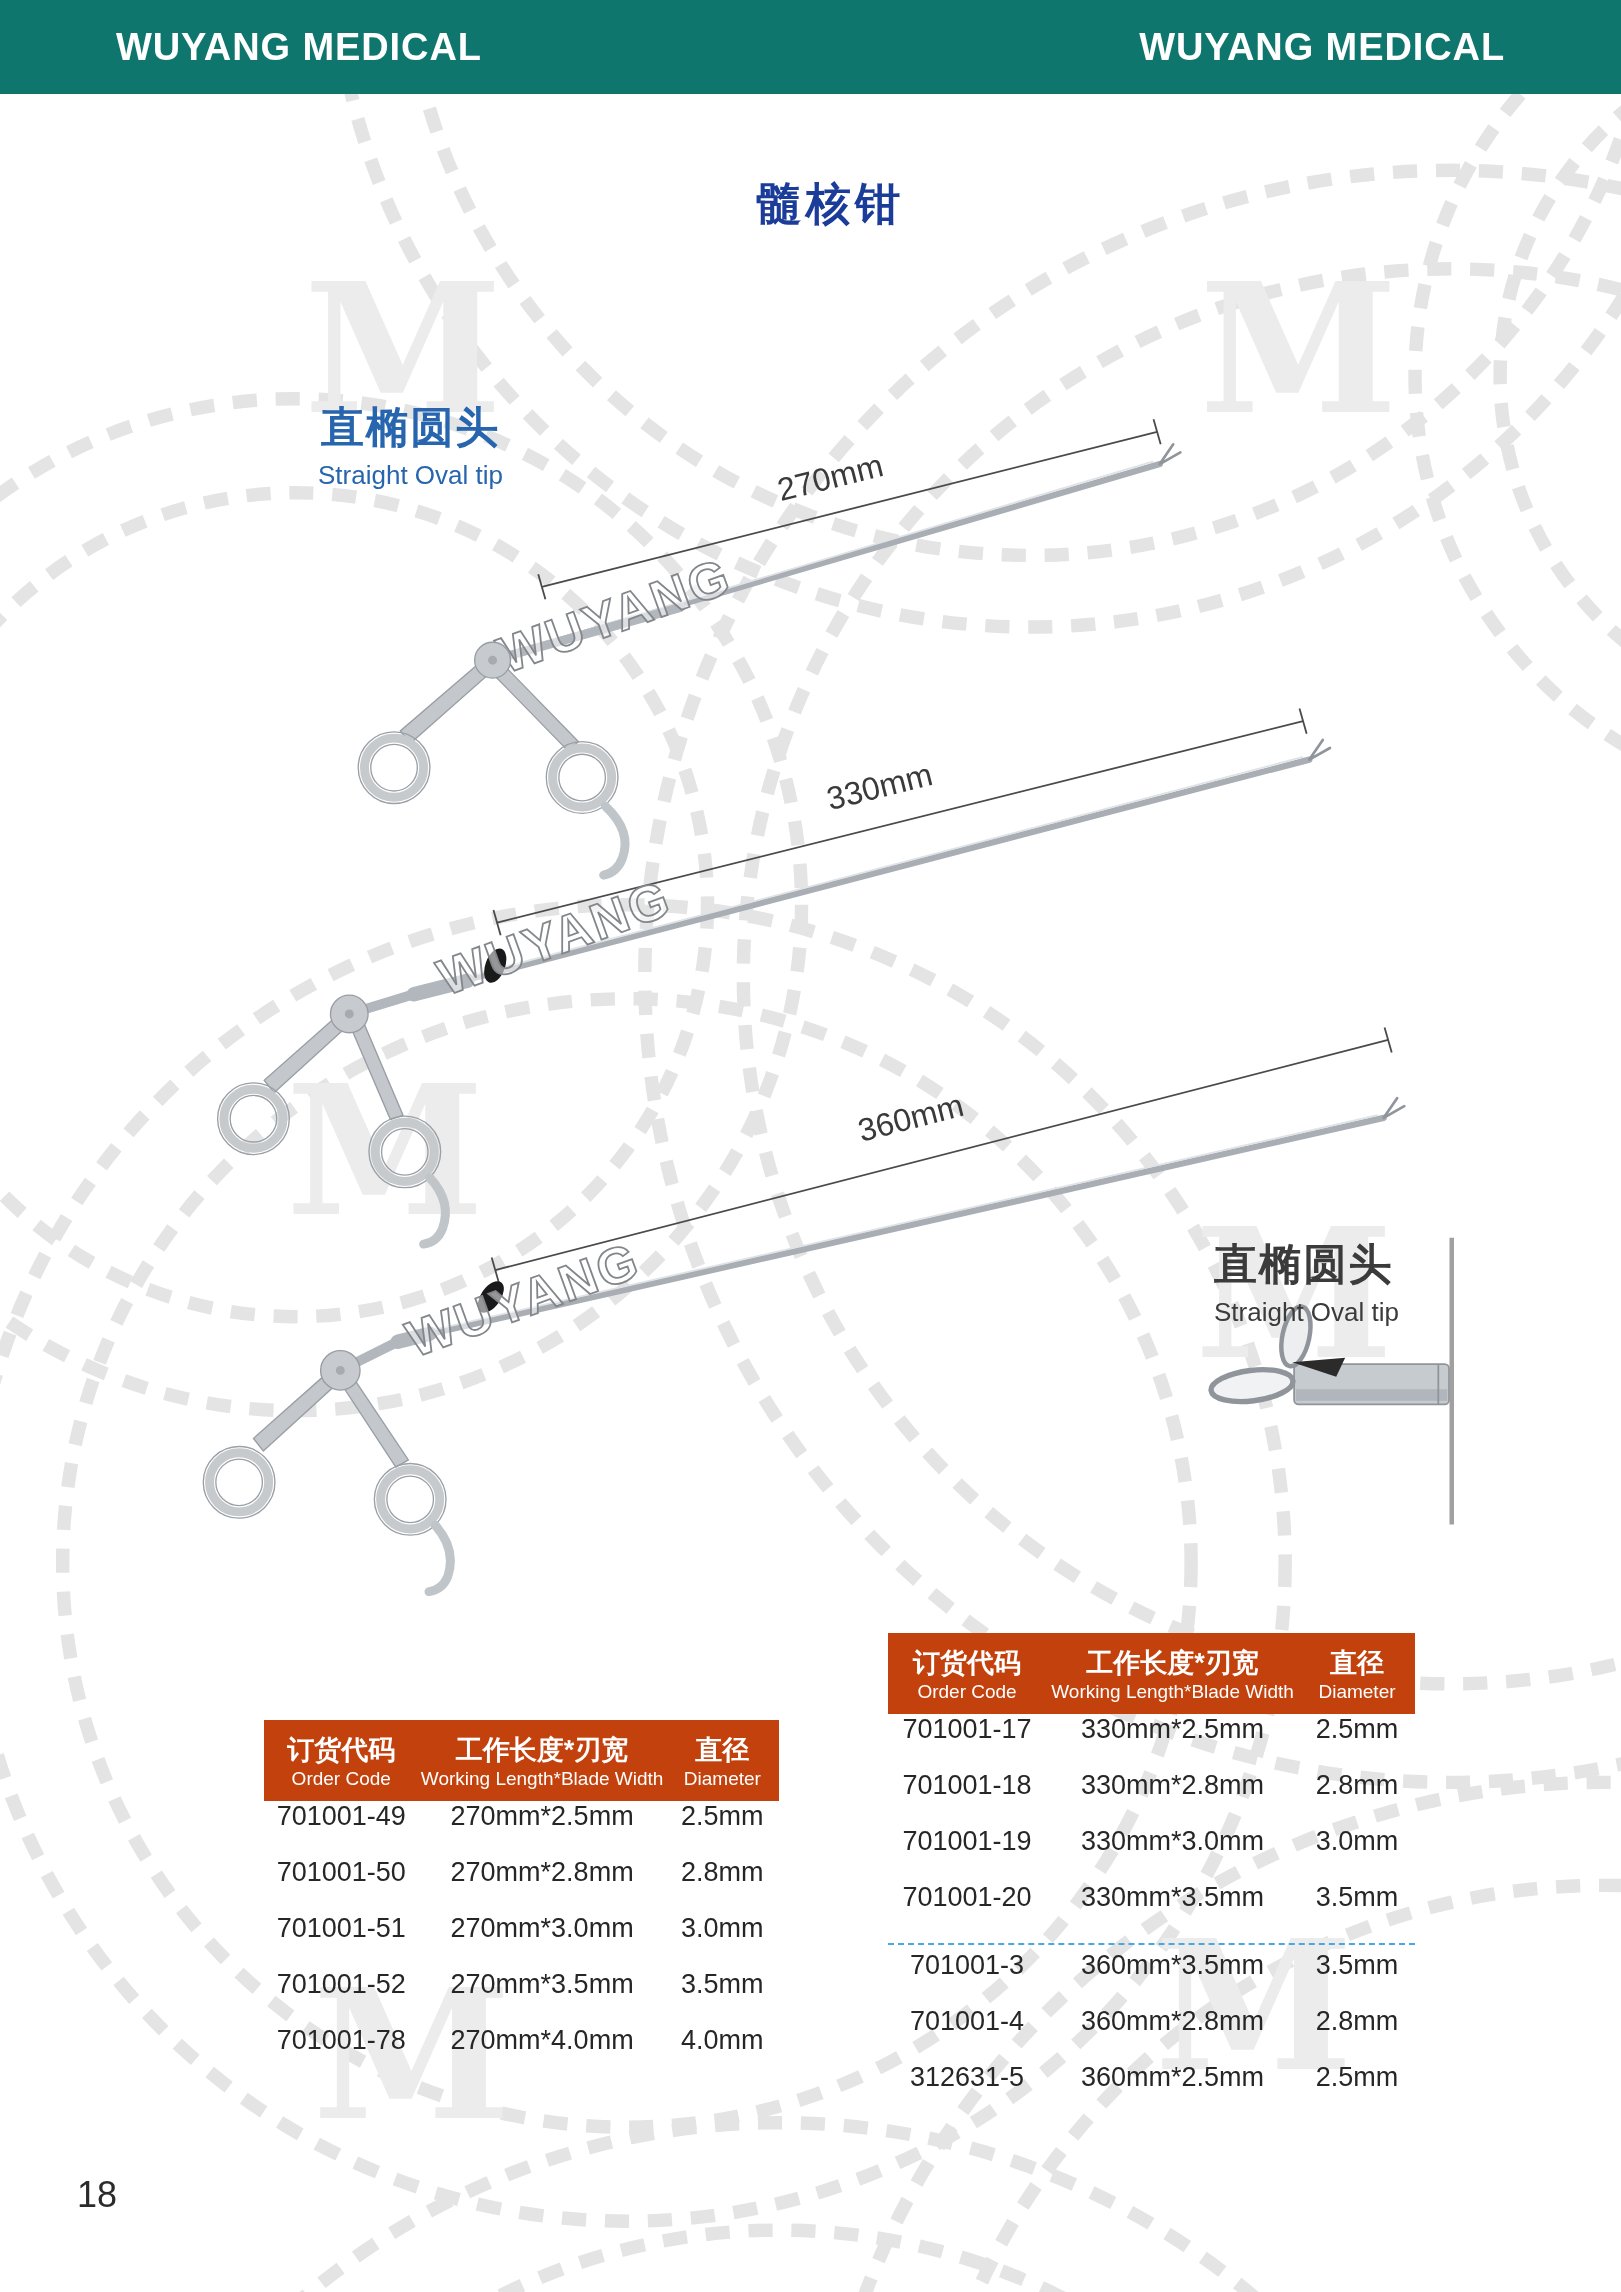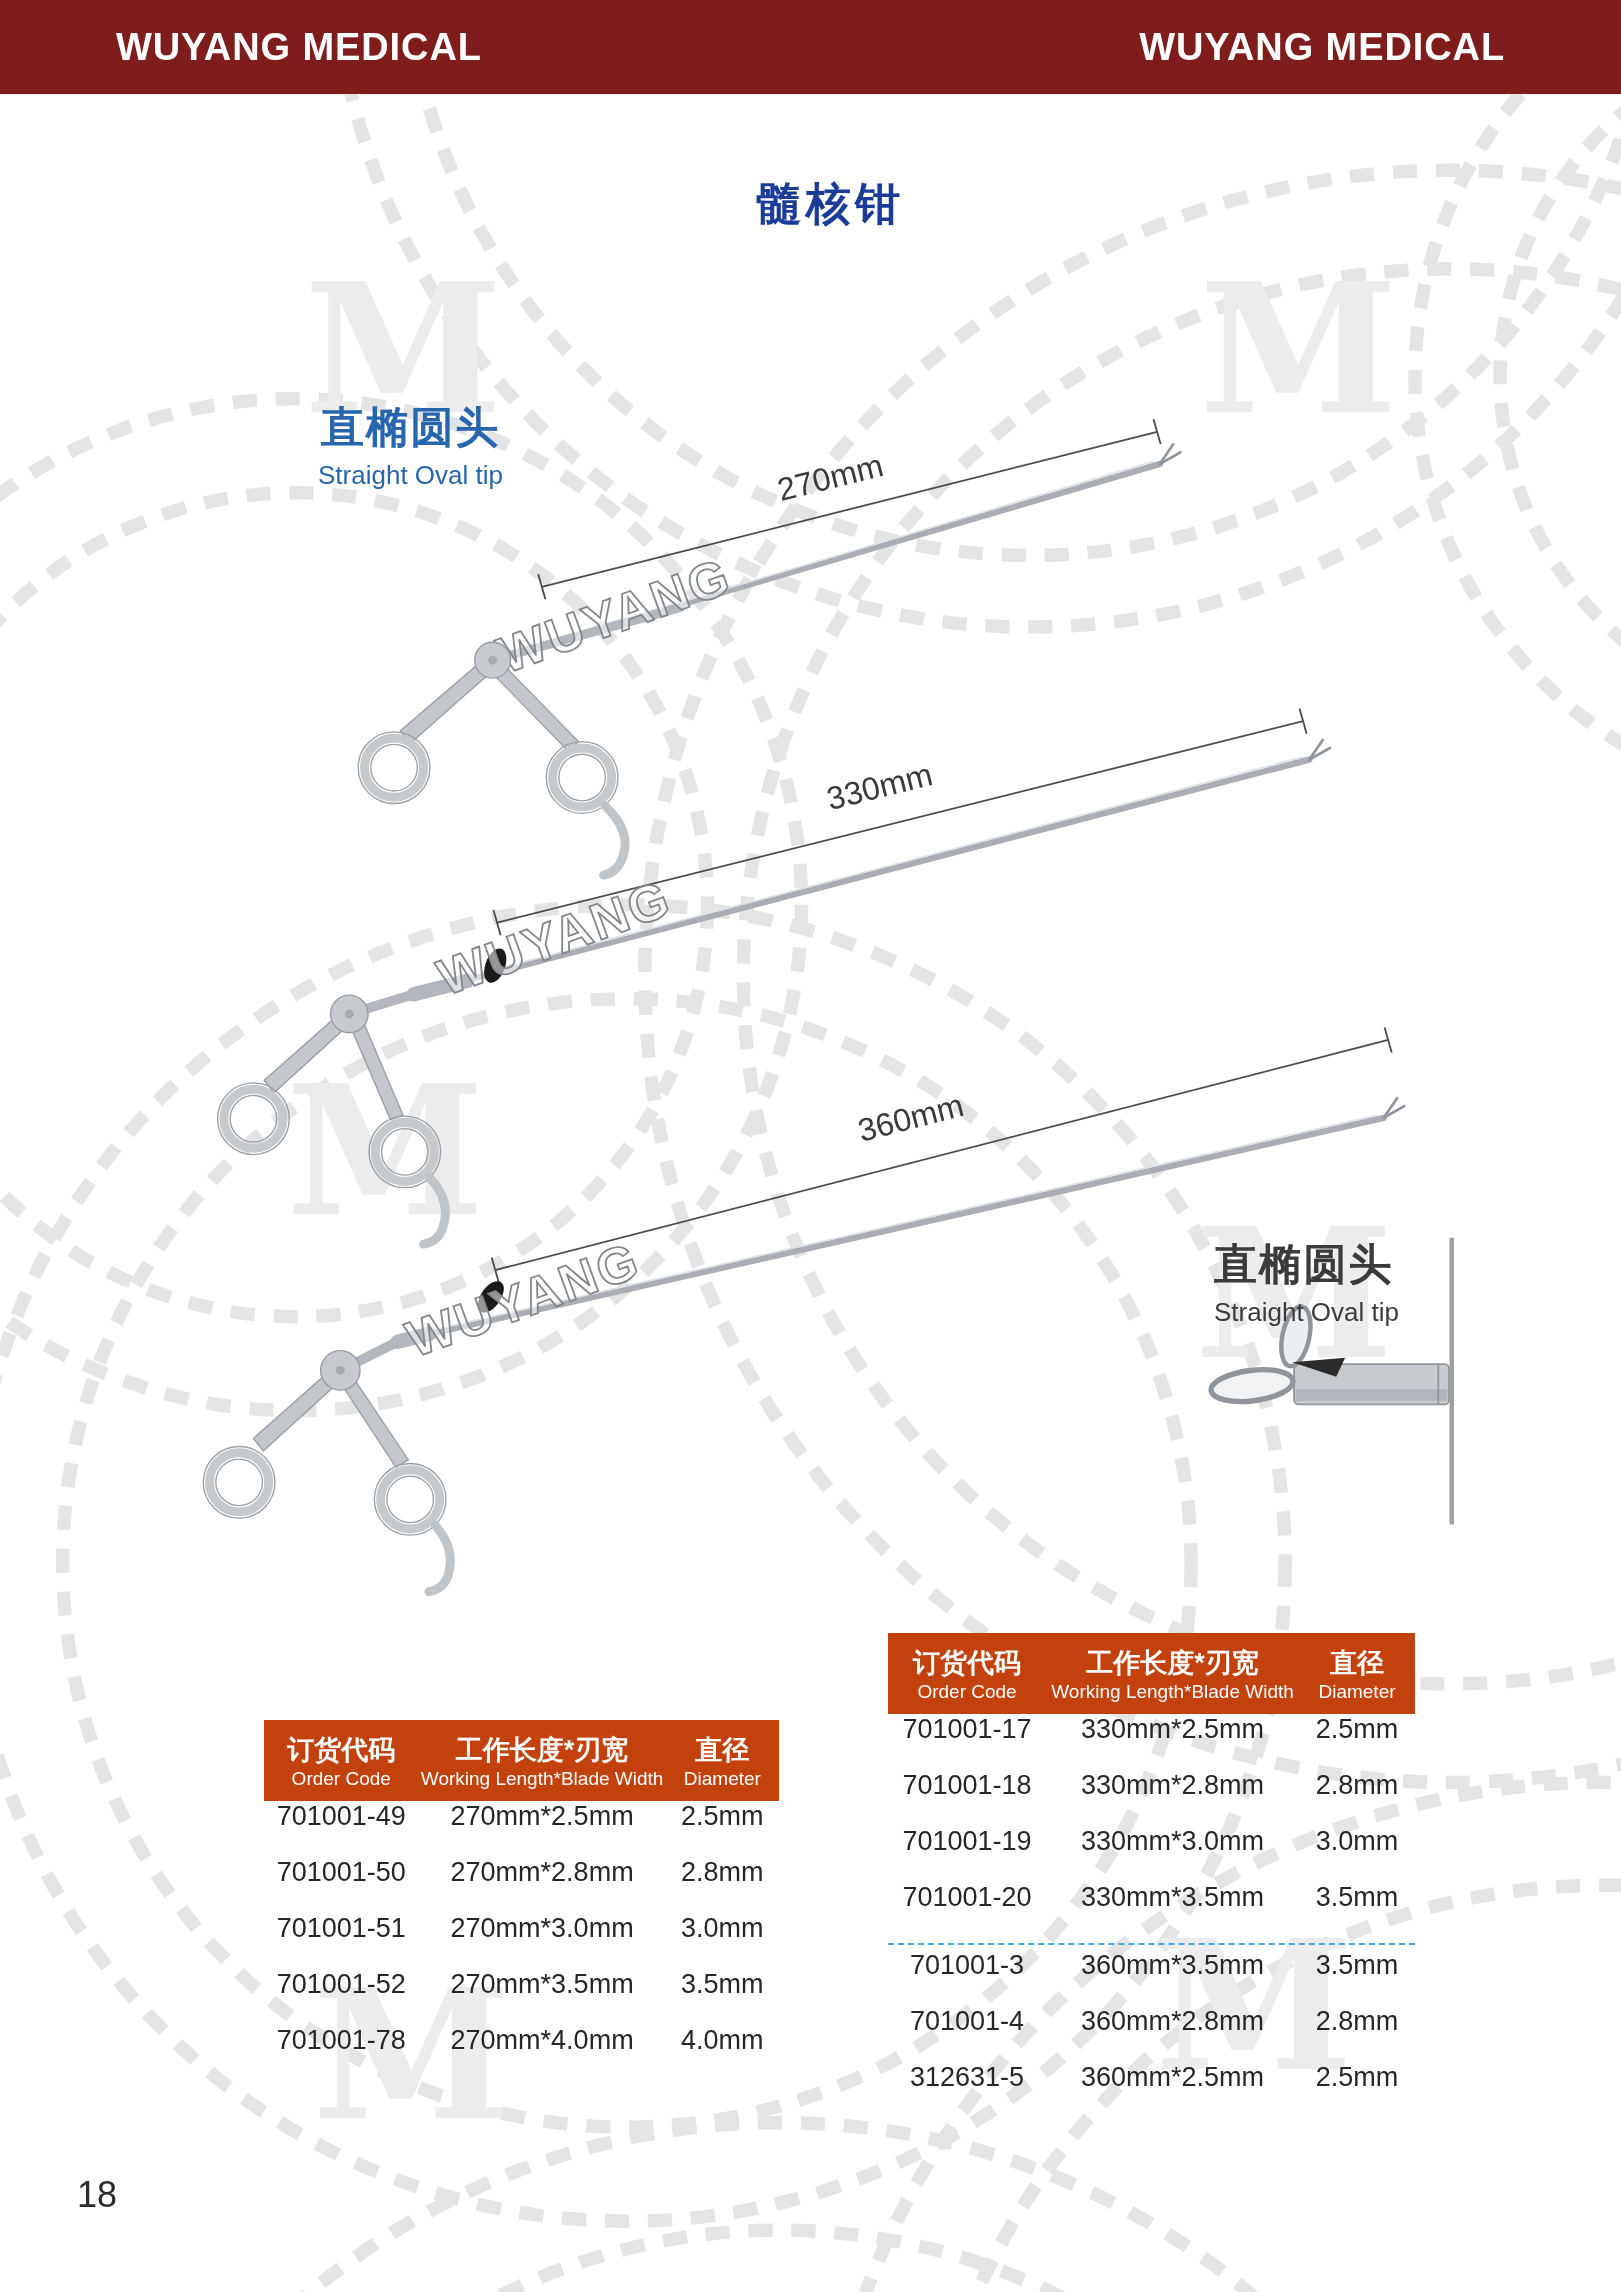--- a/index.html
+++ b/index.html
@@ -1,20 +1,20 @@
 <!DOCTYPE html>
 <html style="font-size:14.3px"><head>
 <meta charset="utf-8">
 <style>
   html,body{margin:0;padding:0;background:#fff;}
   .page{position:relative;width:1621px;height:2293px;background:#ffffff;overflow:hidden;
         font-family:"Liberation Sans","DejaVu Sans",sans-serif;}
   .illustration{position:absolute;left:0;top:0;z-index:1;}
   
-  .topbar{position:absolute;left:0;top:0;width:100%;height:94px;background:#7f1d1d;
+  .topbar{position:absolute;left:0;top:0;width:100%;height:94px;background:#0f766e;
           display:flex;justify-content:space-between;align-items:center;
           padding:0 116px;box-sizing:border-box;z-index:2;}
   .brand{color:#ffffff;font-size:38px;font-weight:bold;letter-spacing:0.9px;}
   
   .title-block{position:absolute;top:174px;left:0;width:100%;text-align:center;color:#1B3C99;z-index:2;padding-left:20px;}
   .title-zh{font-size:45px;font-weight:bold;letter-spacing:4.5px;}
   .title-en{font-size:24px;font-weight:bold;margin-top:3.6px;}
   
   .tip-label{position:absolute;z-index:2;}
   .tip-left{left:312px;top:399px;width:197px;text-align:center;color:#2766AE;}

